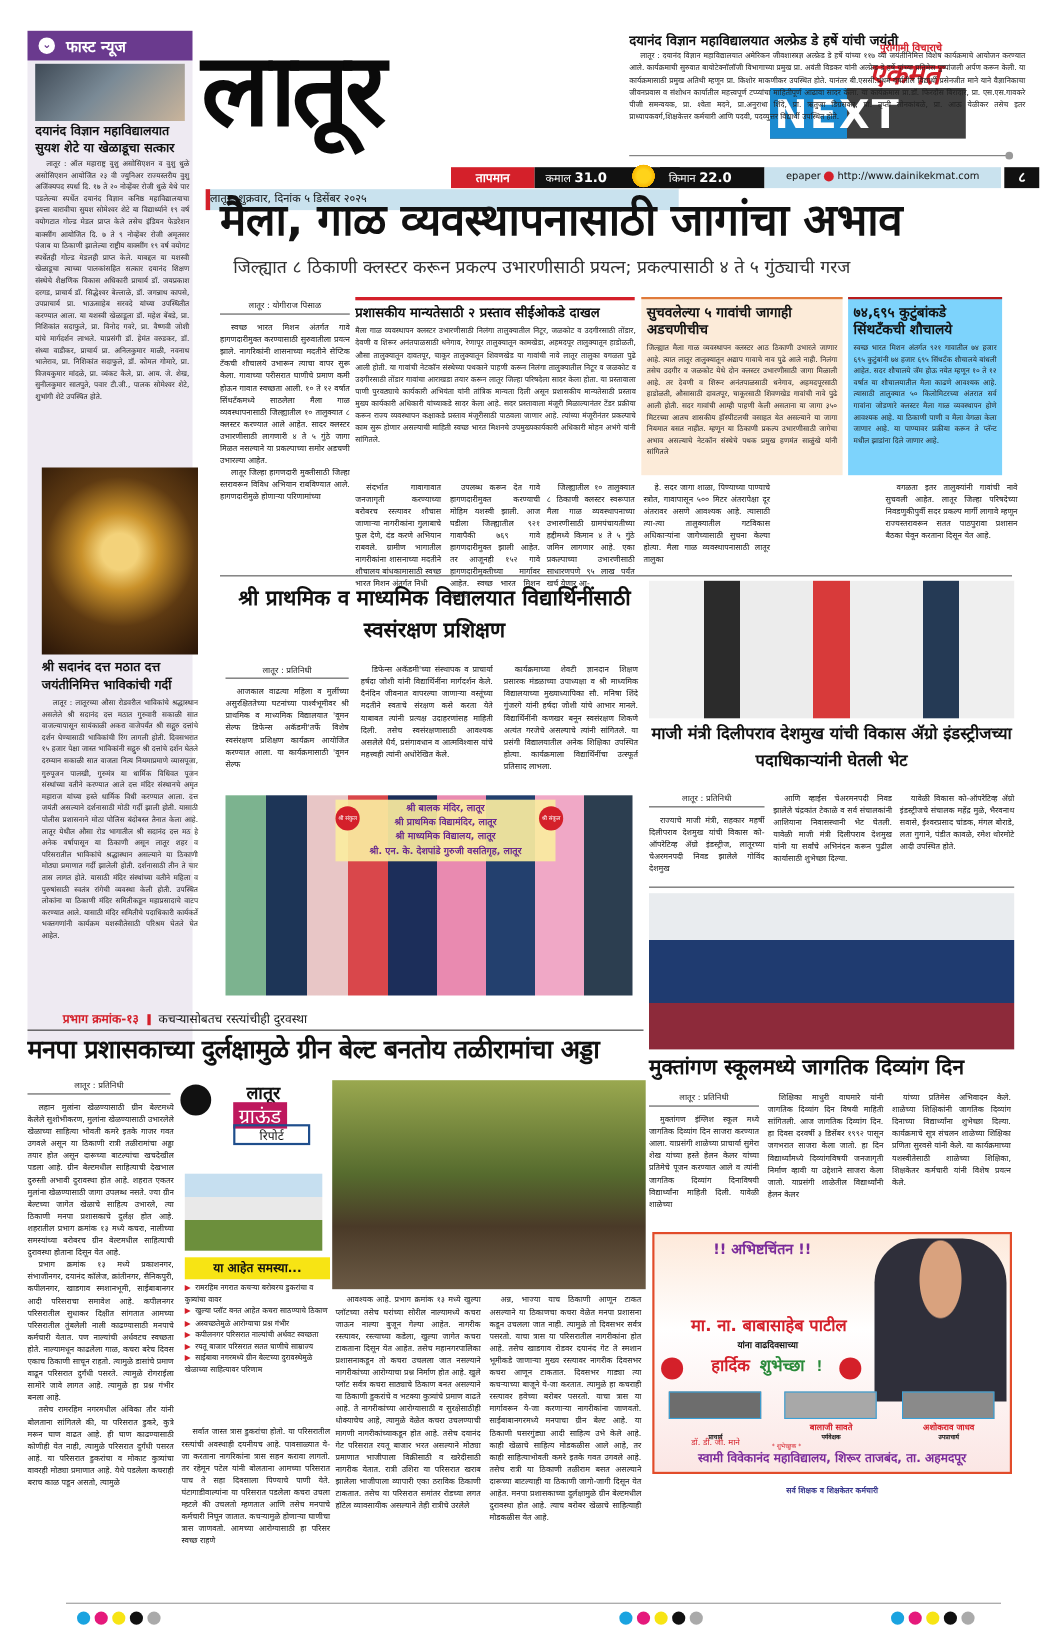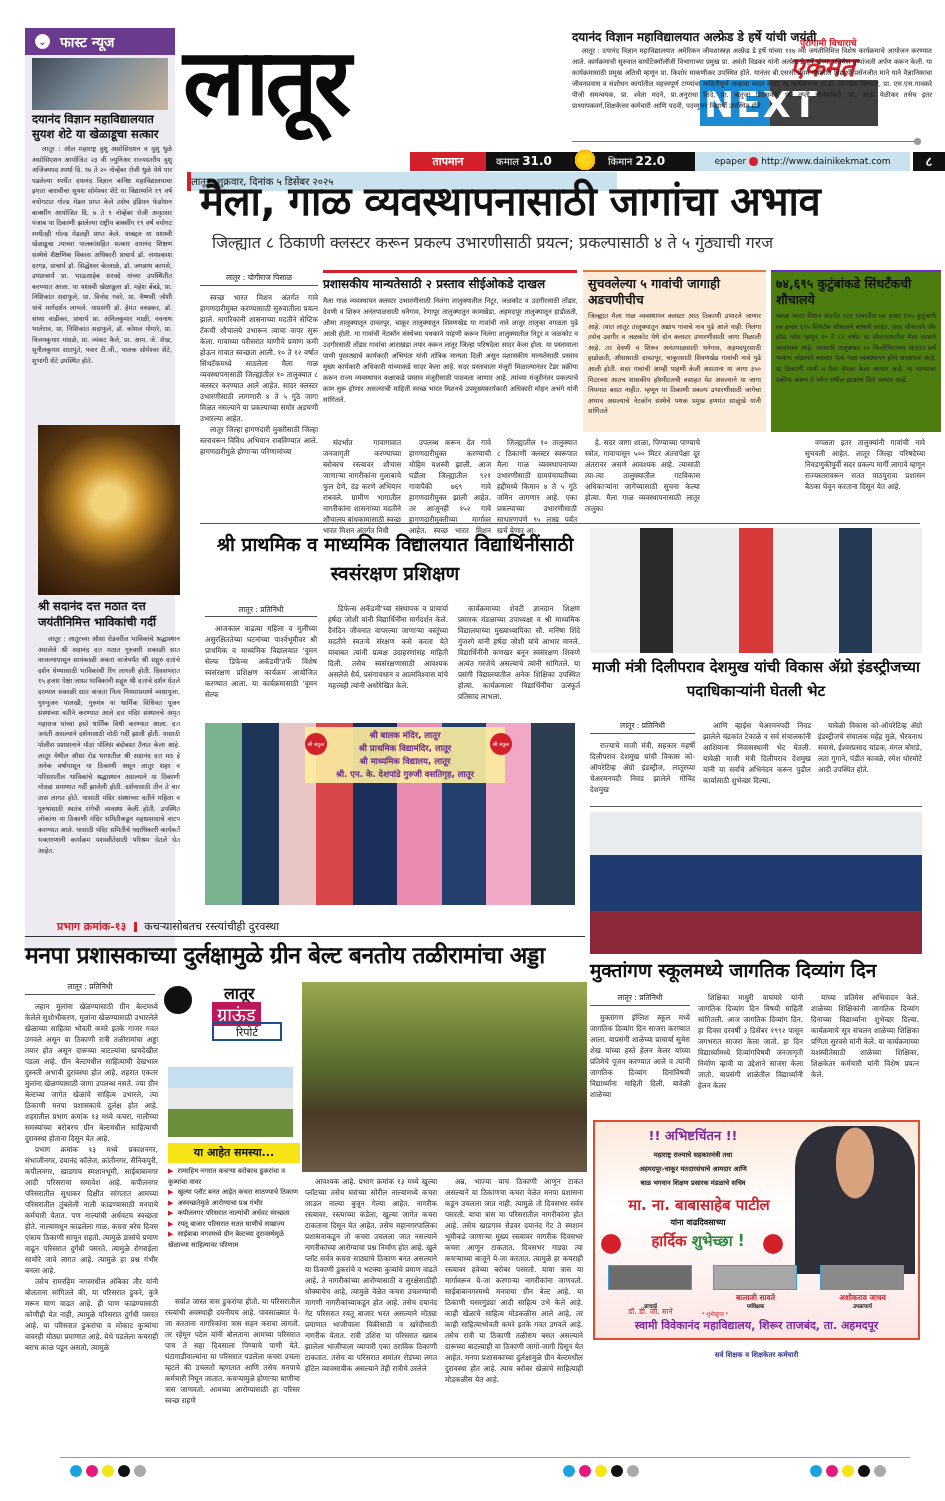--- a/index.html
+++ b/index.html
@@ -46,21 +46,21 @@
 
   
   #main-h { left: 200px; top: 175px; width: 745px; font-size: 40px; font-weight: 900; line-height: 52px; letter-spacing: -0.5px; }
   #main-sub { left: 212px; top: 232px; width: 733px; font-size: 16px; color: #333; line-height: 22px; }
 
   .byline { font-size: 7.5px; text-align: center; color: #222; }
 
   #box1 { left: 323px; top: 270px; width: 255px; }
   #box1-bar { left: 323px; top: 270px; width: 254px; height: 3px; background: #d4202a; }
   #box2 { left: 583px; top: 270px; width: 183px; height: 162px; background: #fcebd9; border-top: 2px solid #e07a3a; padding: 4px 5px; }
-  #box3 { left: 771px; top: 270px; width: 170px; height: 162px; background: #4d7c0f; border-top: 2px solid #6d28d9; padding: 4px 5px; }
+  #box3 { left: 771px; top: 270px; width: 140px; height: 162px; background: #7dd3fc; border-top: 2px solid #b91c1c; padding: 4px 5px; }
 
   .ph-b { background: linear-gradient(135deg, #3f4a56, #7a8a96 45%, #c9b49b); }
   .ph-temple { background: radial-gradient(circle at 50% 45%, #f3d27a 0 14%, #c9912a 30%, #5e3a12 58%, #2a1608 100%); }
   .ph-girls { background: linear-gradient(90deg, #7cb38f 0 10%, #1d3557 10% 20%, #e8c6c6 20% 30%, #d9474b 30% 40%, #1c2e5a 40% 52%, #e98ab0 52% 64%, #23406e 64% 76%, #f0a8c6 76% 88%, #2c3e50 88%); }
   .ph-meet { background: linear-gradient(90deg, #f1f1f1 0 15%, #2b2b2b 15% 25%, #ececec 25% 45%, #d83a3a 45% 55%, #eeeeee 55% 75%, #253a55 75% 85%, #efefef 85%); }
   .ph-kids { background: linear-gradient(180deg, #e9ecef 0 30%, #1f3b70 30% 70%, #8d2a3a 70% 100%); }
   .ph-park { background: linear-gradient(180deg, #9aa84f 0%, #566b2e 45%, #4a3a28 70%, #6b5a45 100%); }
   .ph-building { background: linear-gradient(180deg, #c6dff0 0 30%, #e9e9e9 30% 60%, #6c8f3c 60% 100%); }
 
   
@@ -256,28 +256,23 @@
   </div>
 <div class="abs txt" style="left:698px;top:992px;width:105px;">
     <p>शिक्षिका माधुरी वाघमारे यांनी जागतिक दिव्यांग दिन विषयी माहिती सांगितली. आज जागतिक दिव्यांग दिन. हा दिवस दरवर्षी ३ डिसेंबर १९९२ पासून जगभरात साजरा केला जातो. हा दिन विद्यार्थ्यांमध्ये दिव्यांगविषयी जनजागृती निर्माण व्हावी या उद्देशाने साजरा केला जातो. याप्रसंगी शाळेतील विद्यार्थ्यांनी हेलन केलर</p>
   </div>
 <div class="abs txt" style="left:811px;top:992px;width:108px;">
     <p>यांच्या प्रतिमेस अभिवादन केले. शाळेच्या शिक्षिकांनी जागतिक दिव्यांग दिनाच्या विद्यार्थ्यांना शुभेच्छा दिल्या. कार्यक्रमाचे सूत्र संचलन शाळेच्या शिक्षिका प्रणिता सुरवसे यांनी केले. या कार्यक्रमाच्या यशस्वीतेसाठी शाळेच्या शिक्षिका, शिक्षकेतर कर्मचारी यांनी विशेष प्रयत्न केले.</p>
   </div>
 
 <div class="abs" id="ad">
   <div class="ad-t" style="left:8px;top:4px;width:180px;font-size:13px;font-weight:900;color:#7a2a9a;">!! अभिष्टचिंतन !!</div>
-  <div class="ad-t" style="left:8px;top:26px;width:180px;font-size:6.6px;line-height:14px;font-weight:bold;color:#222;">
-    <div>महाराष्ट्र राज्याचे सहकारमंत्री तथा</div>
-      <div>अहमदपूर-चाकूर मतदारसंघाचे आमदार आणि</div>
-      <div>बाळ भगवान शिक्षण प्रसारक मंडळाचे सचिव</div>
-  </div>
   <div class="ad-t" style="left:4px;top:72px;width:200px;font-size:15px;font-weight:900;color:#d4202a;">मा. ना. बाबासाहेब पाटील</div>
   <div class="ad-t" style="left:8px;top:94px;width:190px;font-size:8px;font-weight:bold;">यांना वाढदिवसाच्या</div>
-  <div class="ad-t" style="left:8px;top:108px;width:190px;font-size:15px;font-weight:900;">
+  <div class="ad-t" style="left:8px;top:108px;width:190px;font-size:15px;font-weight:900;font-family:Liberation Mono, monospace;">
     <span style="color:#d4202a;">हार्दिक</span> <span style="color:#2a8a3a;">शुभेच्छा !</span>
   </div>
   <div class="abs" style="left:6px;top:112px;width:20px;height:20px;border-radius:50%;background:#d4202a;"></div>
   <div class="abs" style="left:168px;top:112px;width:20px;height:20px;border-radius:50%;background:#d4202a;"></div>
   <div class="abs" style="left:200px;top:4px;width:120px;height:148px;background:radial-gradient(ellipse at 50% 25%, #d9a27e 0 22%, #2f2f3a 23% 100%);border-radius:40px 40px 0 0;"></div>
 
   <div class="abs" style="left:13px;top:143px;width:84px;height:25px;border:1px solid #39a0d8;background:#6d6d6d;"></div>
   <div class="abs" style="left:118px;top:143px;width:84px;height:25px;border:1px solid #39a0d8;background:#a8a8a8;"></div>
   <div class="abs" style="left:225px;top:143px;width:84px;height:25px;border:1px solid #39a0d8;background:#8a8a8a;"></div>
 

